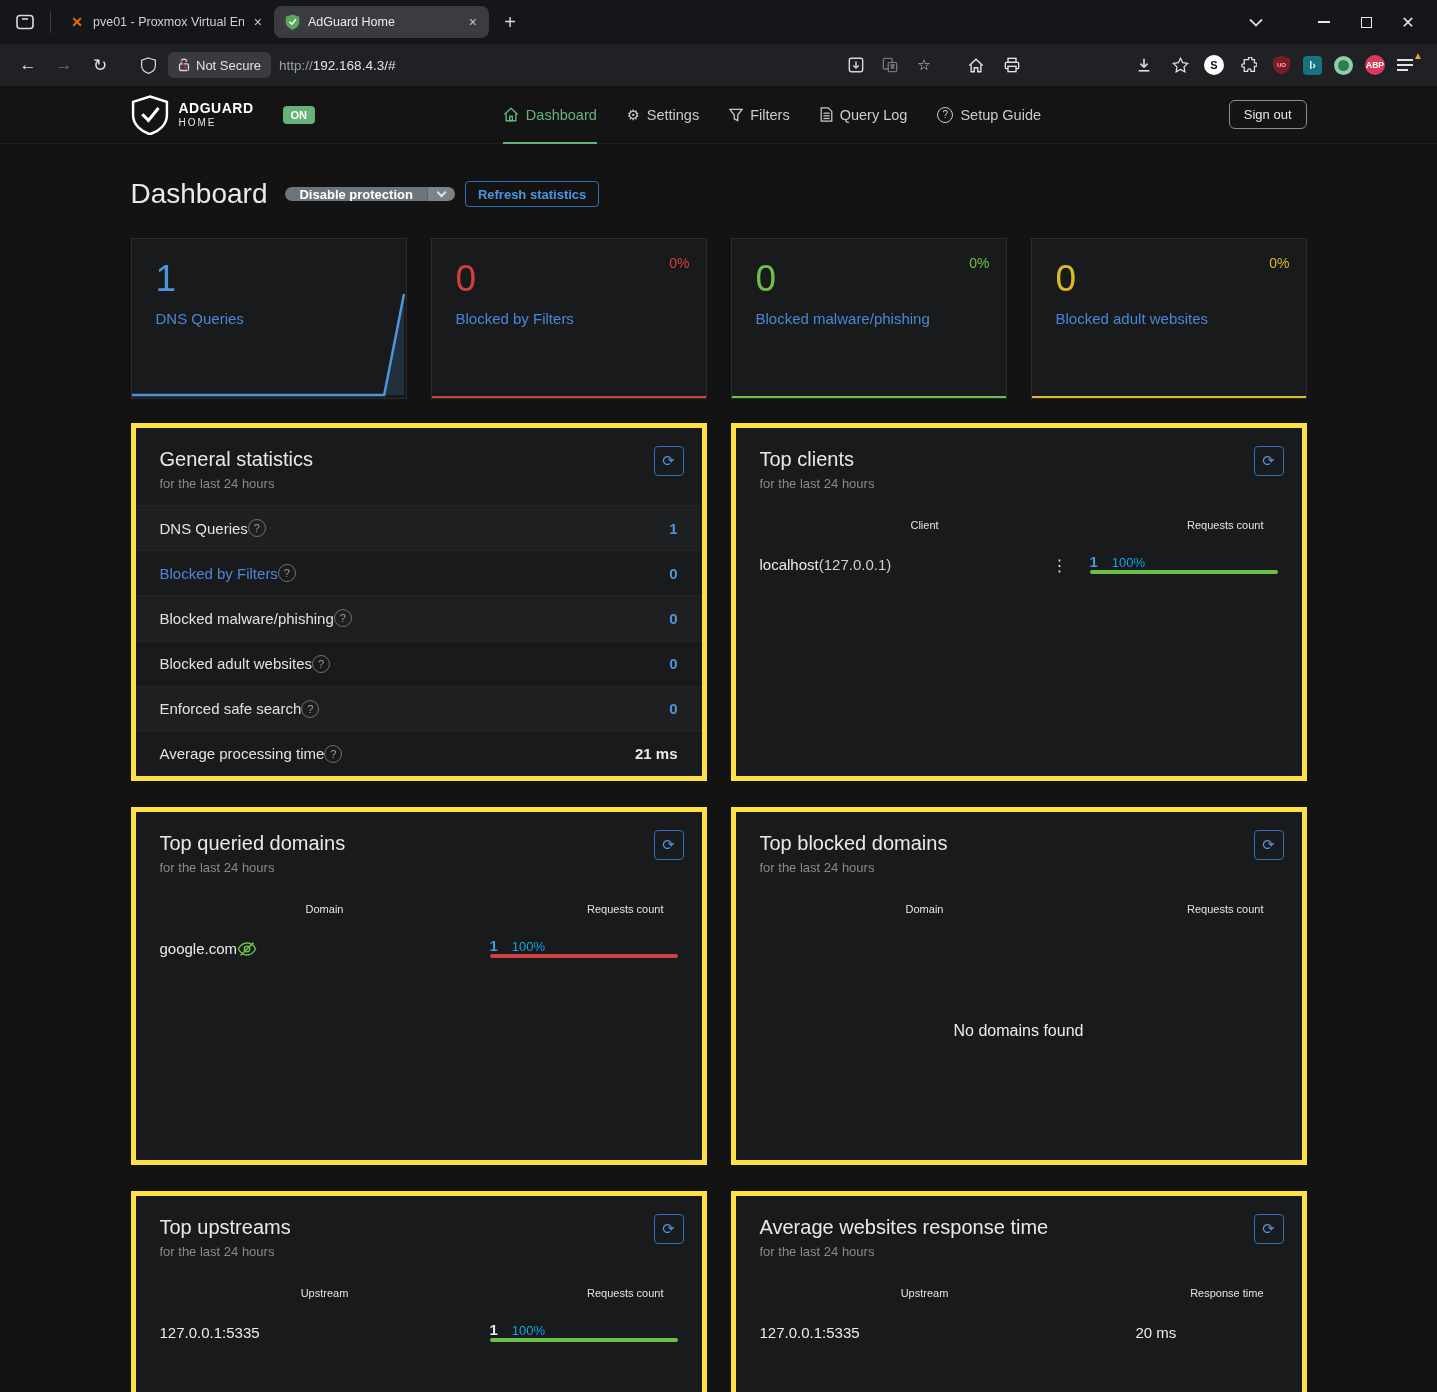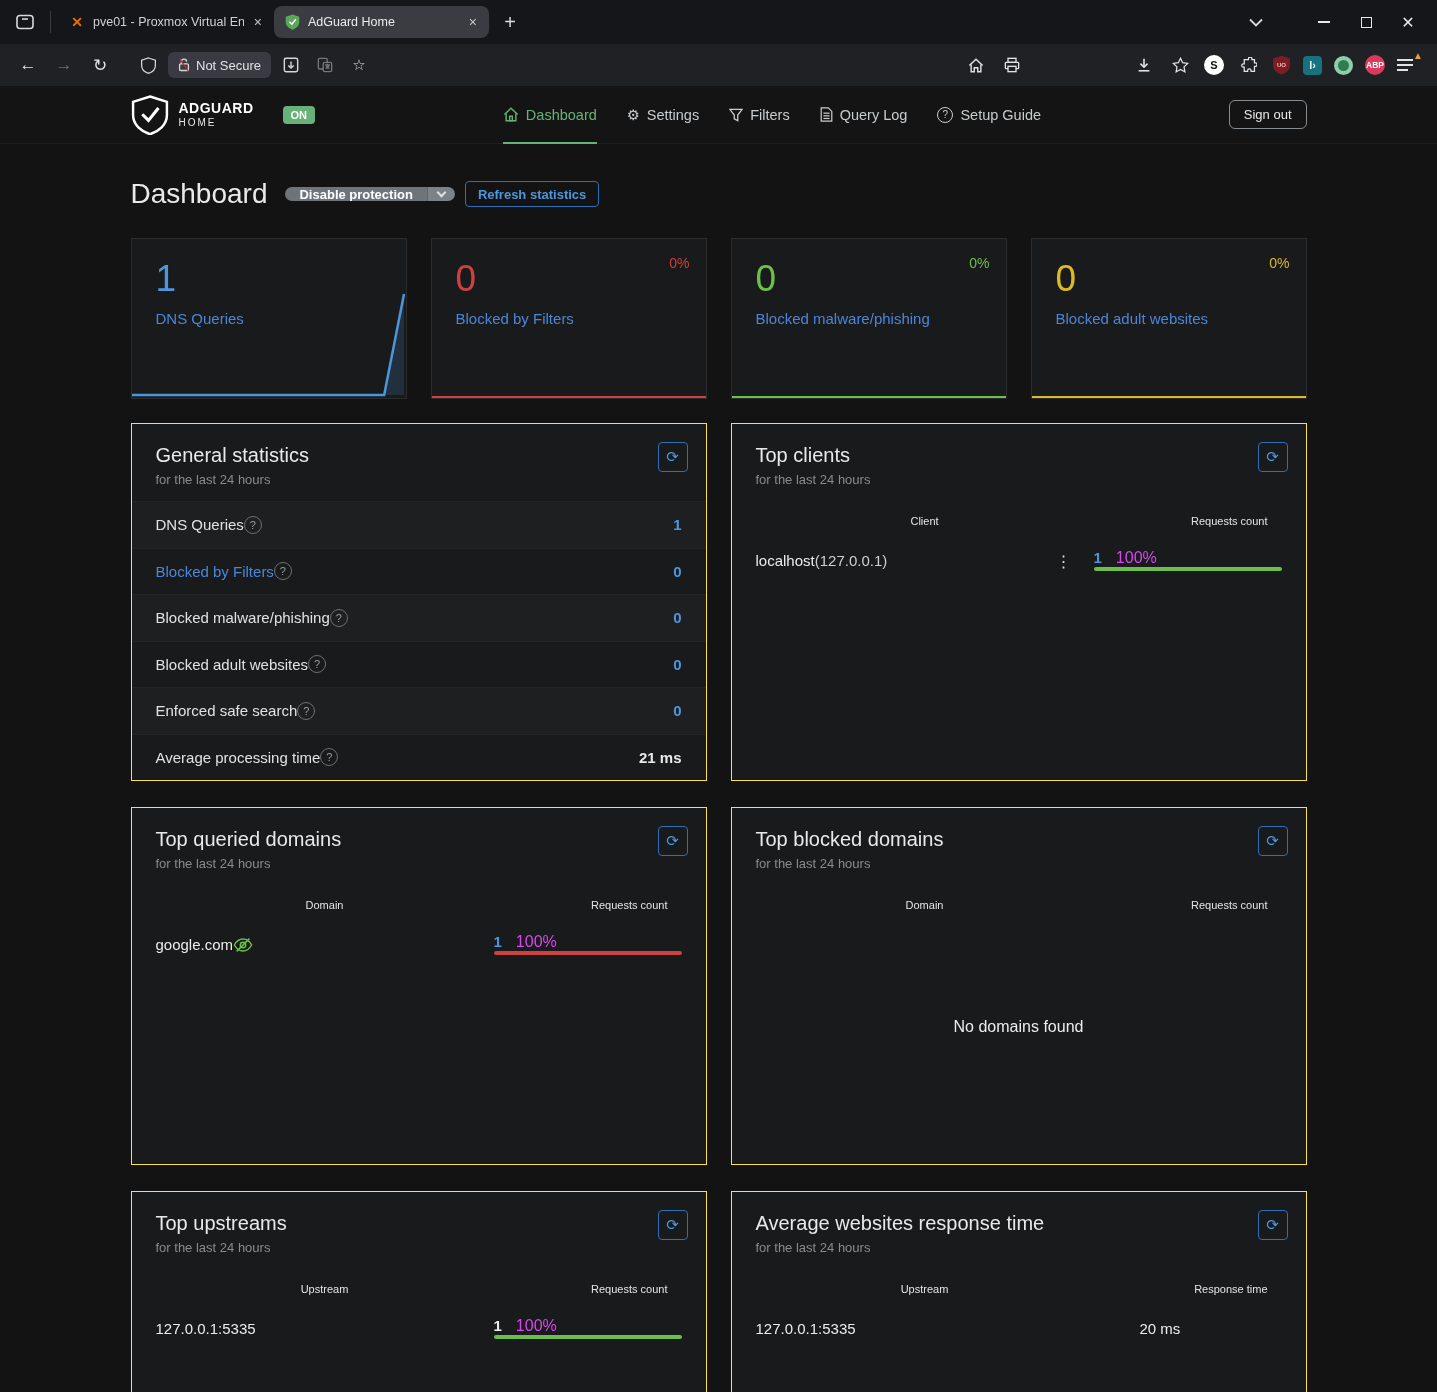--- a/index.html
+++ b/index.html
@@ -93,21 +93,21 @@
   .card { position:relative; height:161px; background:#191a1b; border:1px solid #2b2c2e;
           padding:20px 24px; overflow:hidden; }
   .card .num { font-size:37px; line-height:1.1; }
   .card .lbl { display:block; font-size:15px; margin-top:10px; color:#4c86d8; }
   .card .pct { position:absolute; top:16px; right:16px; font-size:14px; }
   .card .baseline { position:absolute; left:0; right:0; bottom:0; height:2px; }
   .spark { position:absolute; left:0; right:0; bottom:0; height:108px; width:100%; }
 
   
   .panel-grid { display:grid; grid-template-columns:repeat(2,1fr); gap:26px 24px; }
-  .panel { position:relative; background:#191a1b; border:1px solid #fde047; height:358px;
+  .panel { position:relative; background:#191a1b; border:5px solid #fde047; height:358px;
            display:flex; flex-direction:column; overflow:hidden; }
   .panel.short { height:340px; }
   .panel-head { padding:20px 24px 14px; }
   .panel-title { color:#e9e9e9; font-size:20px; font-weight:400; }
   .panel-sub { color:#8a8b8d; font-size:13px; margin-top:5px; }
   .refresh-sq { position:absolute; top:18px; right:18px; width:30px; height:30px; border:1px solid #2f6fb5;
                 border-radius:4px; background:transparent; color:#4d96dd; font-size:15px;
                 display:flex; align-items:center; justify-content:center; }
 
   .stat-row { height:48px; display:flex; align-items:center; justify-content:space-between;
@@ -124,21 +124,21 @@
   .tbl-head .c-name { flex:1; text-align:center; }
   .tbl-head .c-count { width:188px; text-align:right; padding-right:14px; }
   .tbl-row { display:flex; align-items:flex-start; padding:12px 24px 0; }
   .row-name { flex:1; color:#ececec; font-size:15px; display:flex; align-items:center; padding-top:3px; }
   .row-name .detail { color:#cfcfcf; }
   .kebab { color:#dedede; font-size:16px; letter-spacing:0; margin-right:22px; padding-top:3px; }
   .count-cell { width:188px; }
   .count-line { display:flex; align-items:baseline; gap:14px; }
   .count-num { color:#4d96dd; font-size:15px; font-weight:bold; }
   .count-num.white { color:#ececec; }
-  .count-pct { color:#d946ef; font-size:16px; }
+  .count-pct { color:#0ea5e9; font-size:13px; }
   .bar-track { margin-top:9px; height:4px; background:transparent; border-radius:2px; }
   .bar-fill { height:4px; border-radius:2px; }
   .bar-green { background:#6cc04a; }
   .bar-red { background:#cf4040; }
   .time-cell { width:188px; color:#ececec; font-size:15px; padding-top:3px; }
   .empty-msg { position:absolute; left:0; right:0; top:210px; text-align:center; color:#ececec; font-size:16px; }
 
   svg { display:block; }
 </style>
 </head>
@@ -202,20 +202,21 @@
     <span class="chip">
       <span>
         <svg width="12" height="14" viewBox="0 0 16 19">
             <rect x="2" y="8" width="12" height="9" rx="1.5" fill="none" stroke="#d6d7d9" stroke-width="1.8"></rect>
             <path d="M4.5 8 V5 a3.5 3.5 0 0 1 7 0" fill="none" stroke="#d6d7d9" stroke-width="1.8"></path>
             <line x1="2.5" y1="2" x2="13.5" y2="17" stroke="#b03040" stroke-width="1.8"></line>
           </svg>
       </span>
       <span>Not Secure</span>
     </span>
+    <span class="urltext"><span class="scheme">http://</span><span>192.168.4.3/#</span></span>
     <span class="bar-icons">
       <span class="icn">
         <svg width="16" height="16" viewBox="0 0 18 18" fill="none" stroke="#d6d7d9" stroke-width="1.6">
             <rect x="1.5" y="1.5" width="15" height="15" rx="2"></rect>
             <polyline points="9,5 9,12"></polyline>
             <polyline points="6,9.5 9,12.5 12,9.5"></polyline>
           </svg>
       </span>
       <span class="icn dim">
         <svg width="16" height="16" viewBox="0 0 18 18" fill="none" stroke="#74767c" stroke-width="1.5">

